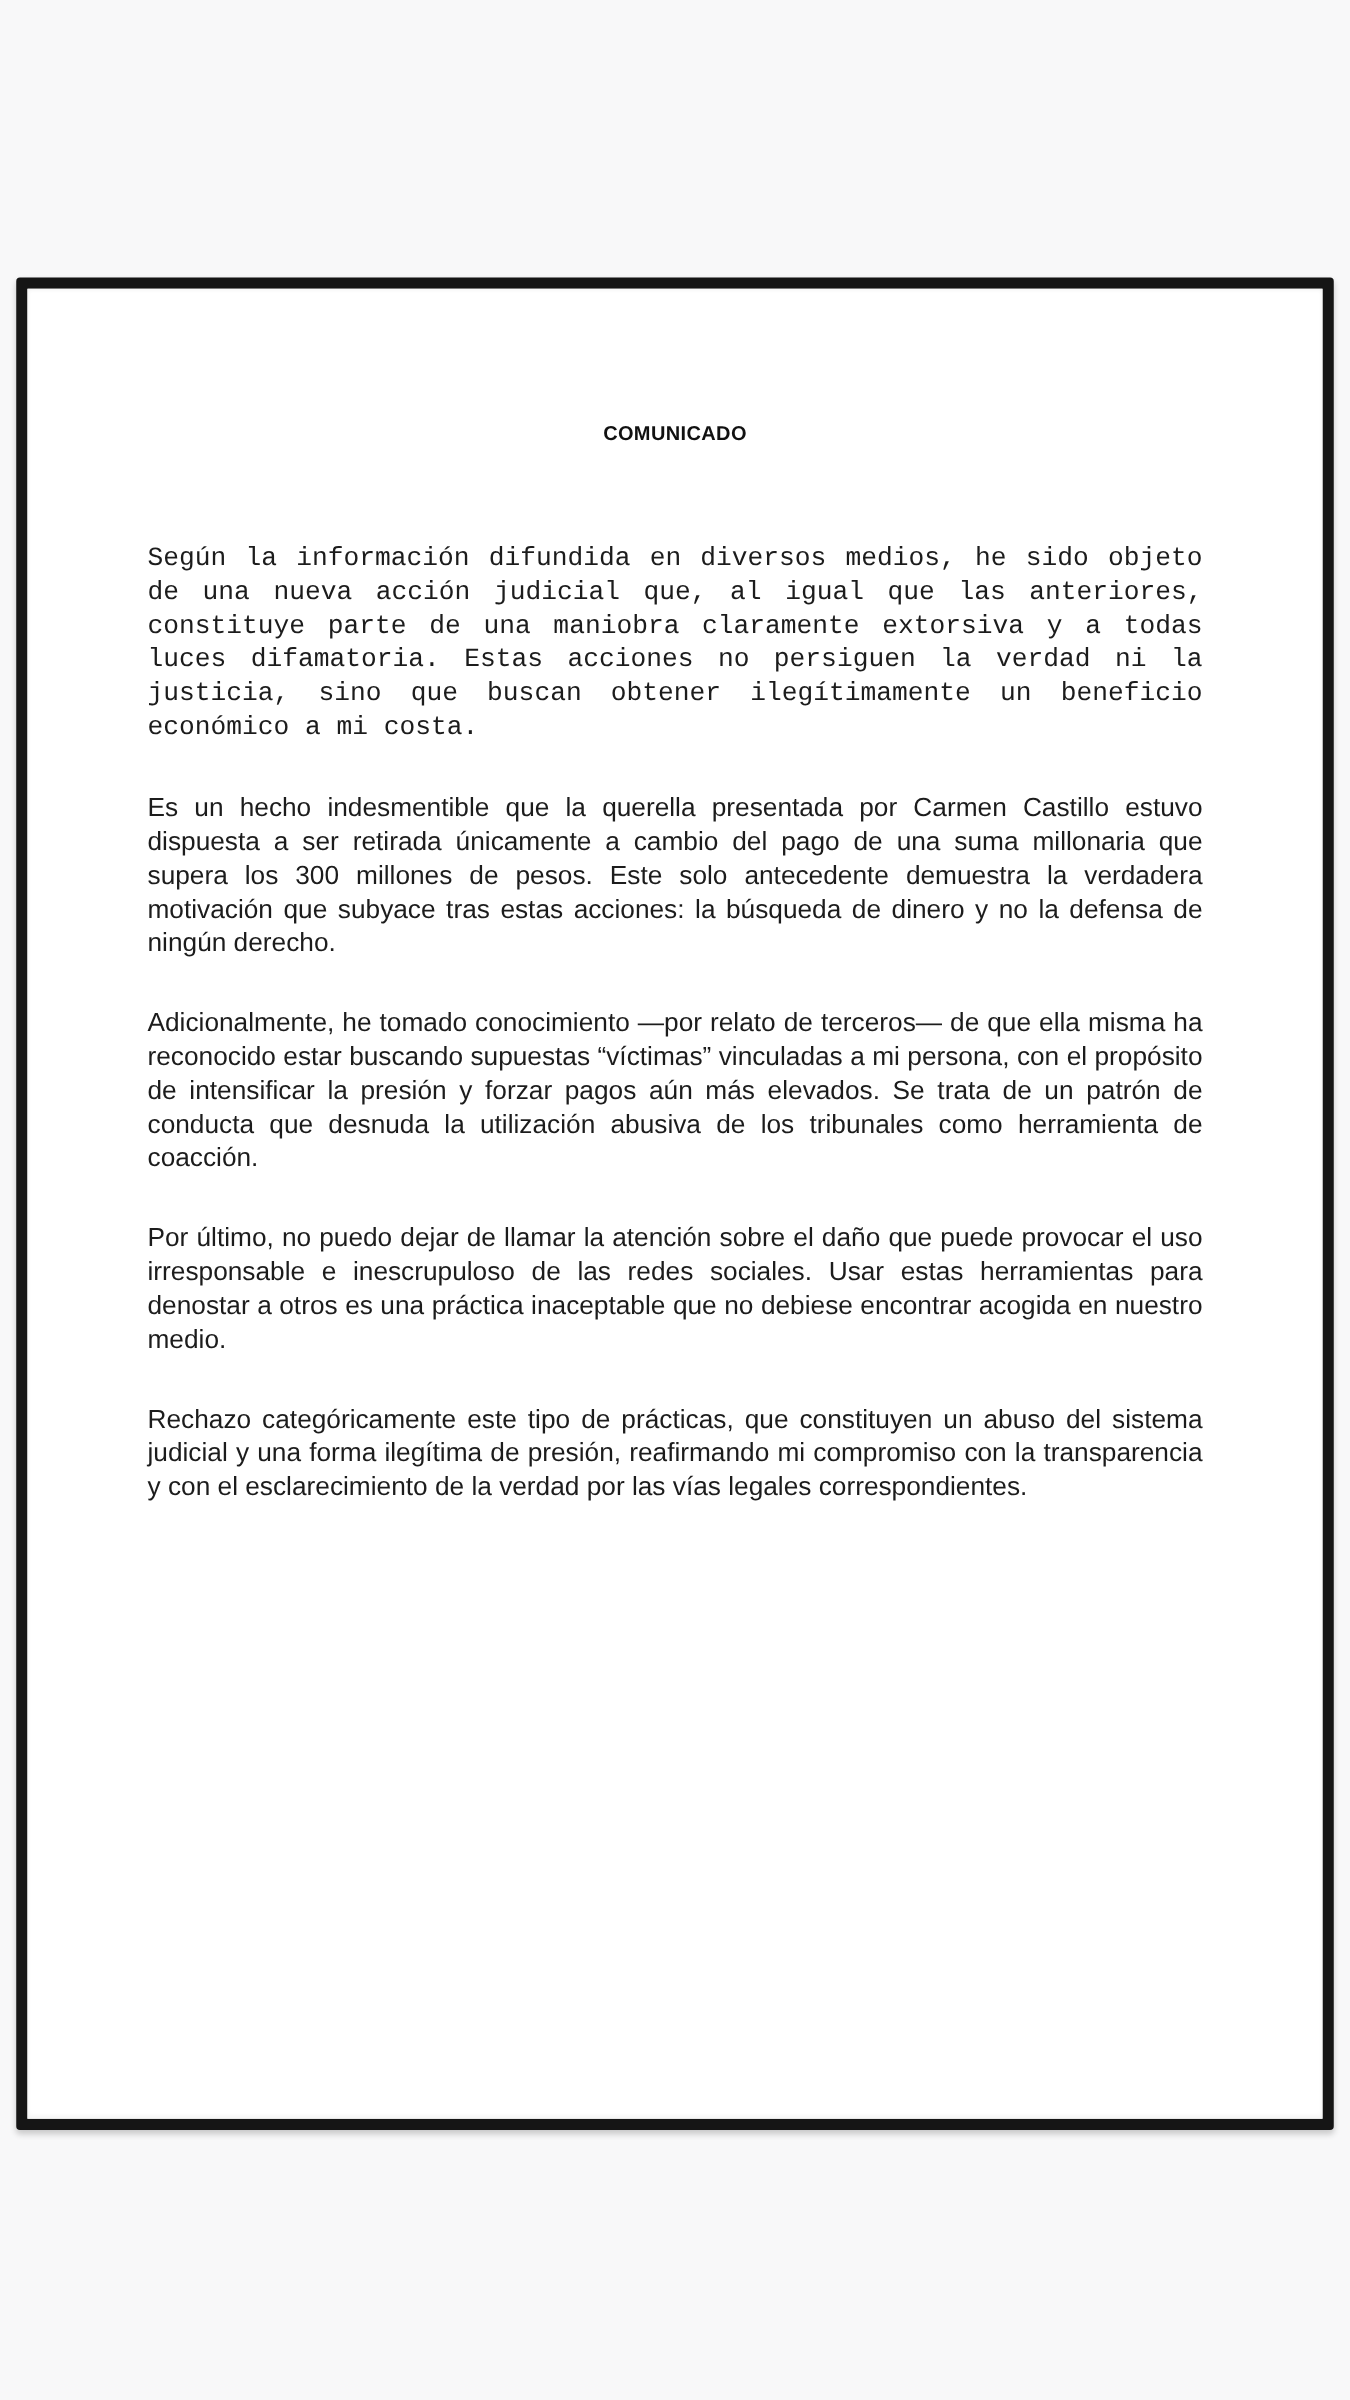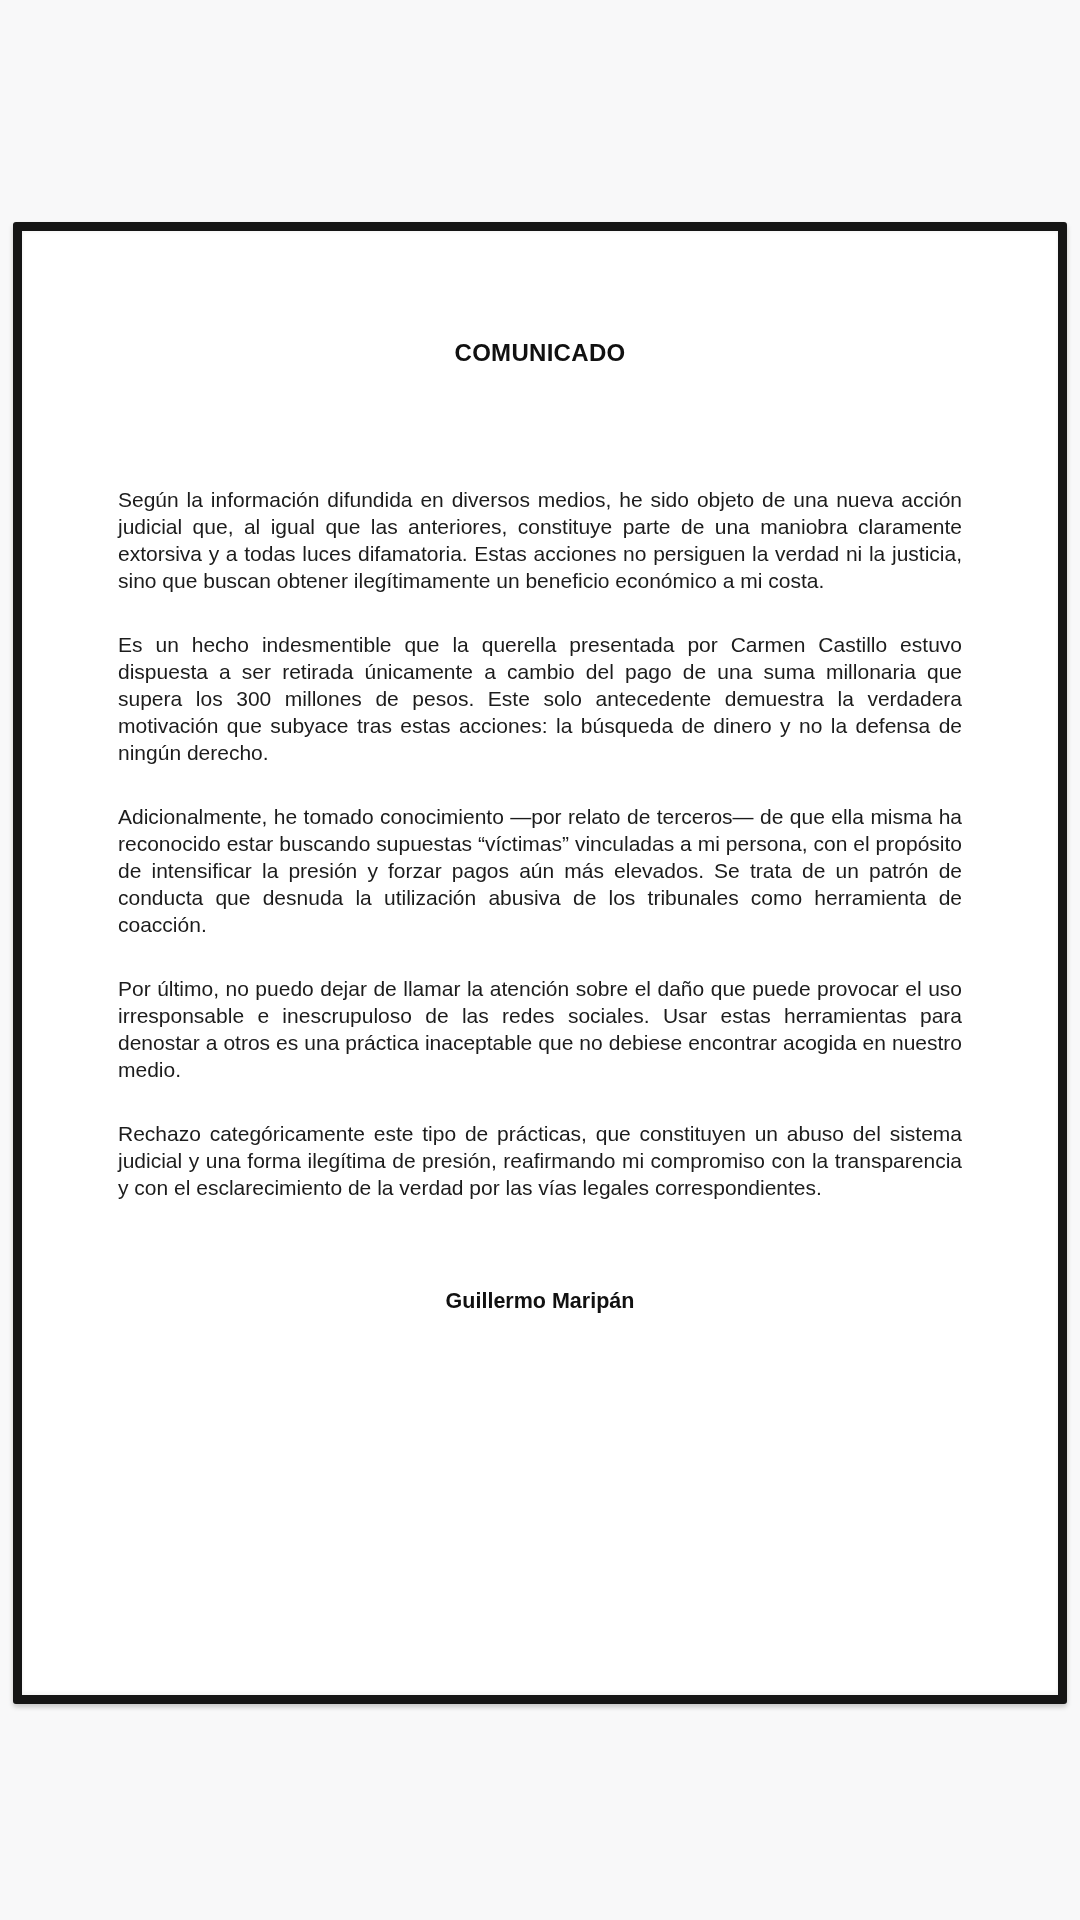--- a/index.html
+++ b/index.html
@@ -40,35 +40,36 @@
   }
   .doc-content {
     position: absolute;
     left: 0; top: 0; right: 0; bottom: 0;
     padding: 0 96px;
     color: #1c1c1c;
   }
   .doc-title {
     margin: 108px 0 0 0;
     text-align: center;
-    font-size: 24px;
+    font-size: 16px;
     font-weight: bold;
     letter-spacing: 0.3px;
     color: #111;
   }
   .doc-body p {
     font-size: 21px;
     line-height: 27px;
     text-align: justify;
     text-justify: inter-word;
     margin: 0 0 37px 0;
     color: #1c1c1c;
   }
   .doc-body p:first-child {
-    margin-top: 119px;
+    margin-top: 77px;
+    font-family: Liberation Mono, monospace;
   }
   .doc-signature {
     margin-top: 88px;
     text-align: center;
     font-size: 21.5px;
     font-weight: bold;
     color: #111;
   }
 </style>
 </head>
@@ -82,18 +83,17 @@
         <h1 class="doc-title">COMUNICADO</h1>
 
         <div class="doc-body">
           <p>Según la información difundida en diversos medios, he sido objeto de una nueva acción judicial que, al igual que las anteriores, constituye parte de una maniobra claramente extorsiva y a todas luces difamatoria. Estas acciones no persiguen la verdad ni la justicia, sino que buscan obtener ilegítimamente un beneficio económico a mi costa.</p>
           <p>Es un hecho indesmentible que la querella presentada por Carmen Castillo estuvo dispuesta a ser retirada únicamente a cambio del pago de una suma millonaria que supera los 300 millones de pesos. Este solo antecedente demuestra la verdadera motivación que subyace tras estas acciones: la búsqueda de dinero y no la defensa de ningún derecho.</p>
           <p>Adicionalmente, he tomado conocimiento —por relato de terceros— de que ella misma ha reconocido estar buscando supuestas “víctimas” vinculadas a mi persona, con el propósito de intensificar la presión y forzar pagos aún más elevados. Se trata de un patrón de conducta que desnuda la utilización abusiva de los tribunales como herramienta de coacción.</p>
           <p>Por último, no puedo dejar de llamar la atención sobre el daño que puede provocar el uso irresponsable e inescrupuloso de las redes sociales. Usar estas herramientas para denostar a otros es una práctica inaceptable que no debiese encontrar acogida en nuestro medio.</p>
           <p>Rechazo categóricamente este tipo de prácticas, que constituyen un abuso del sistema judicial y una forma ilegítima de presión, reafirmando mi compromiso con la transparencia y con el esclarecimiento de la verdad por las vías legales correspondientes.</p>
         </div>
 
-        <div class="doc-signature">Guillermo Maripán</div>
 
       </div>
     </div>
   </div>
 </div>
 
 </body></html>

